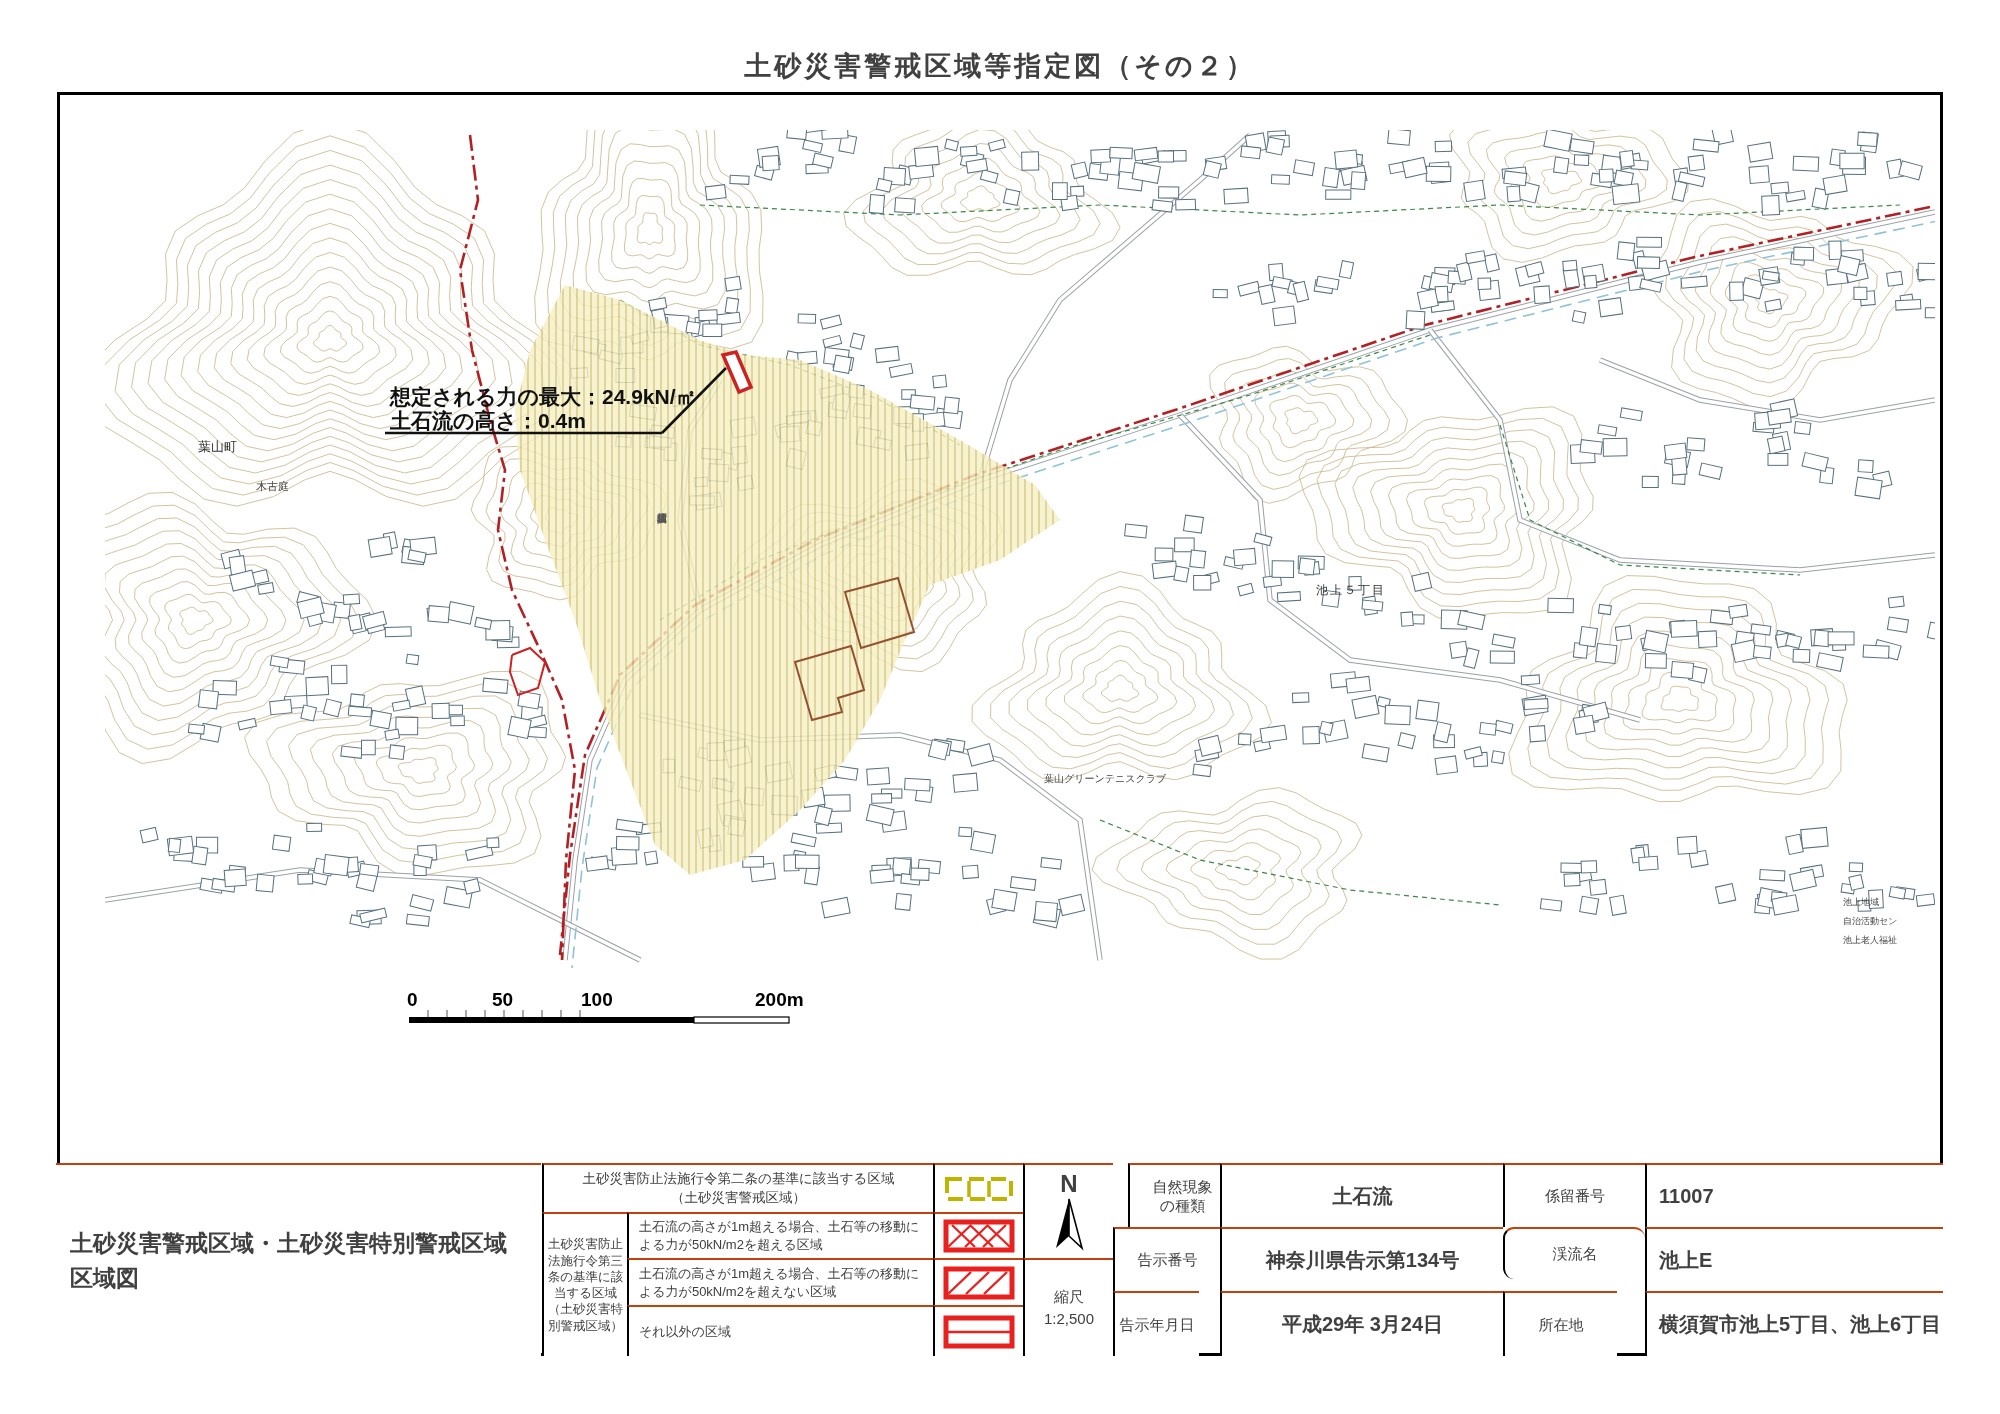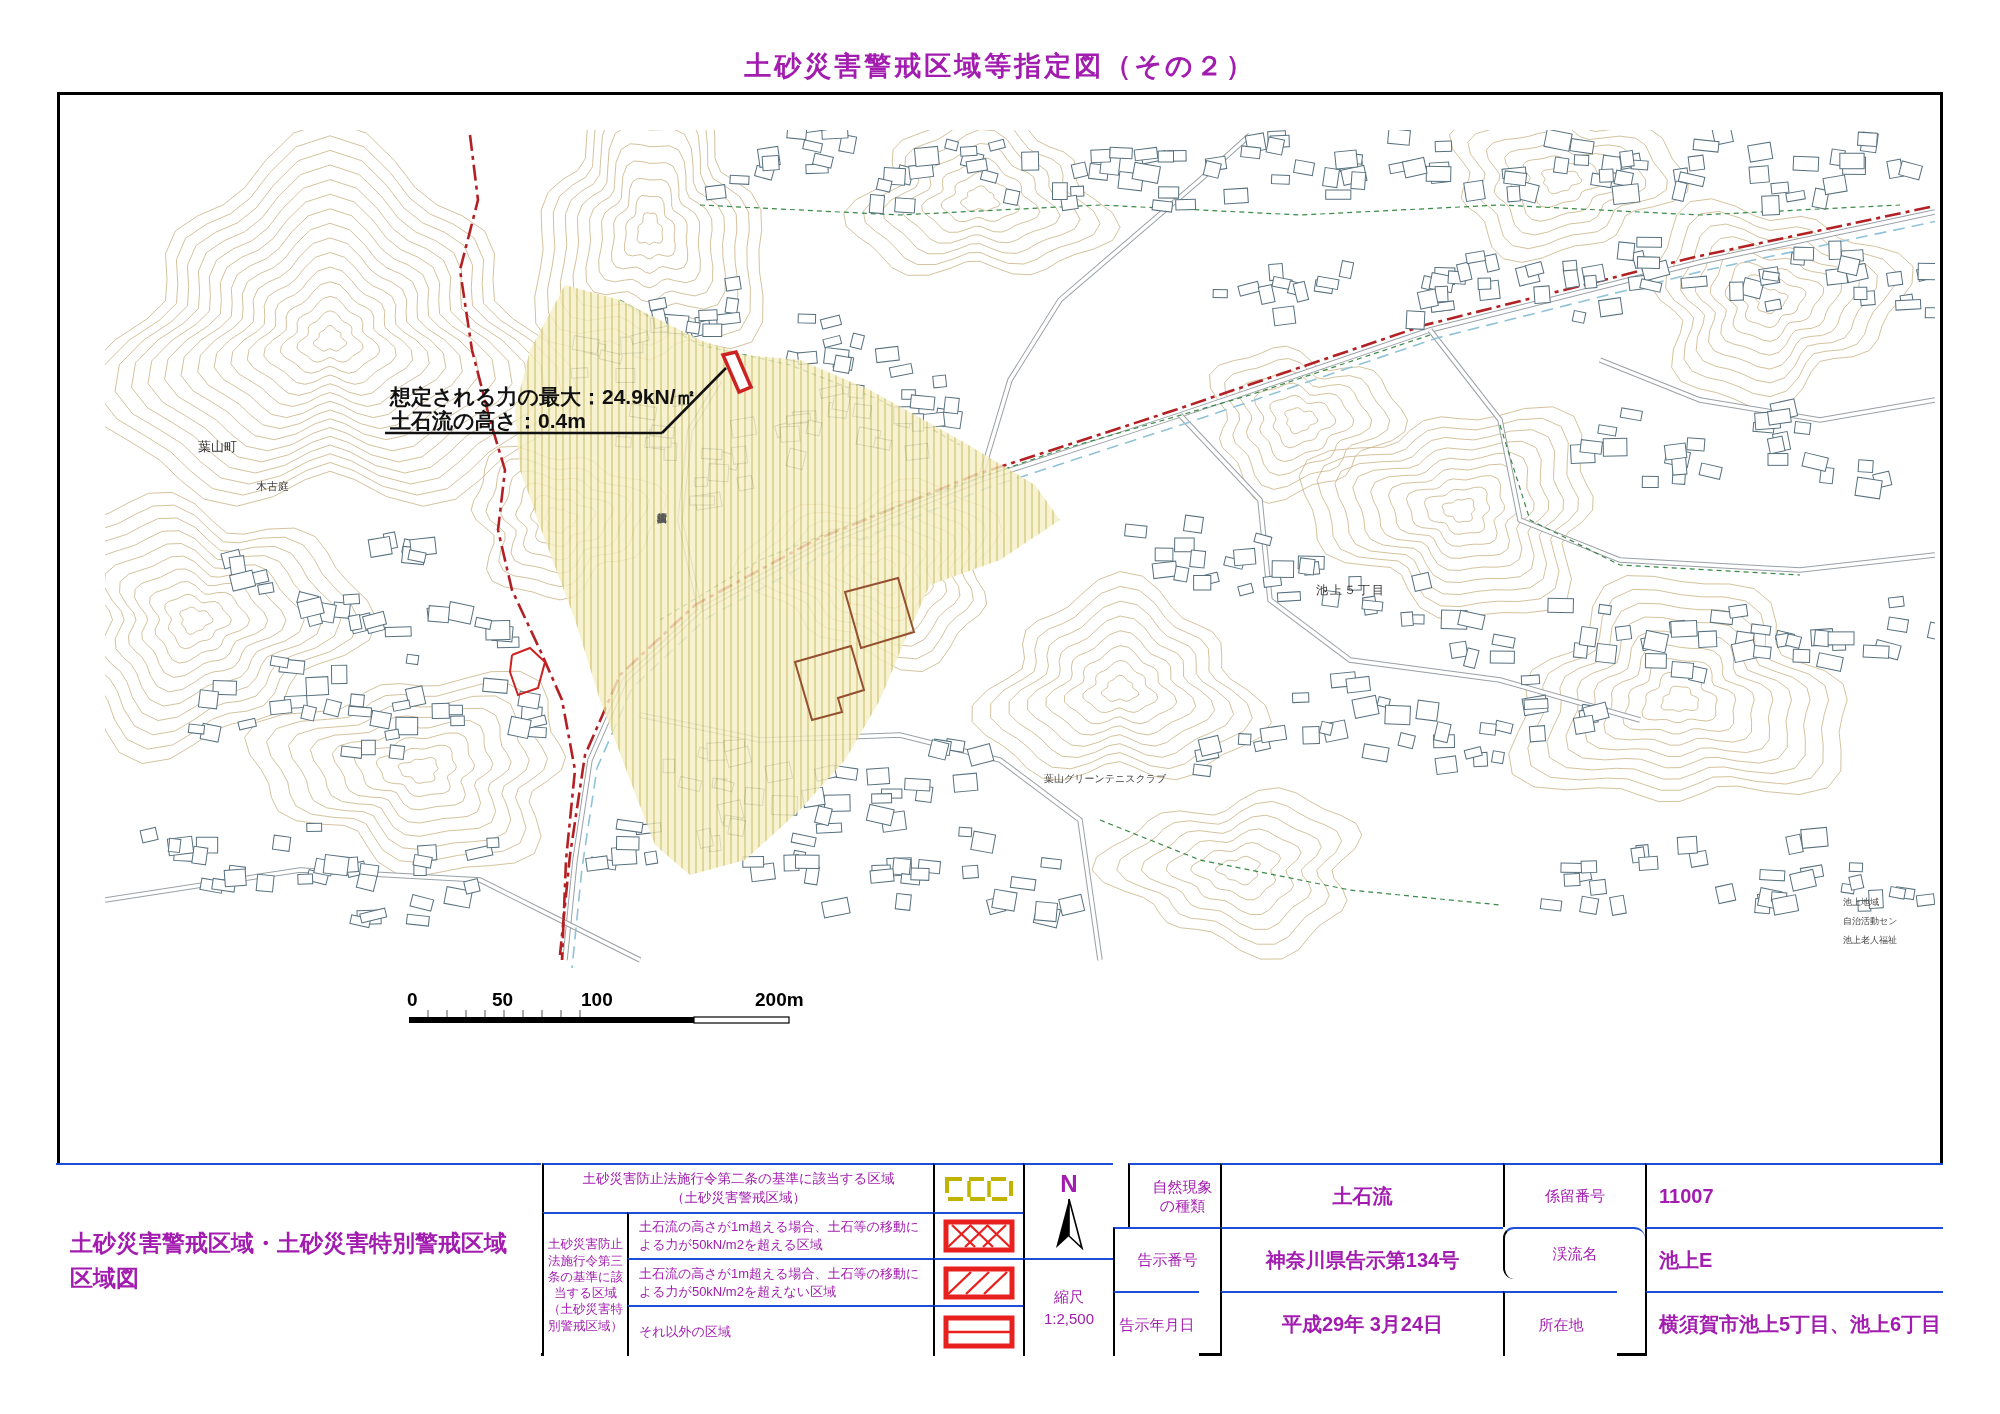--- a/index.html
+++ b/index.html
@@ -1,24 +1,24 @@
 <!DOCTYPE html>
 <html><head>
 <meta charset="utf-8">
 <style>
   html,body{margin:0;padding:0;background:#fff;}
   .sheet{position:relative;width:2000px;height:1414px;background:#fff;overflow:hidden;
-         font-family:"Liberation Sans","DejaVu Sans",sans-serif;color:#a21caf;}
+         font-family:"Liberation Sans","DejaVu Sans",sans-serif;color:#404040;}
   .doc-title{position:absolute;left:0;top:48px;width:2000px;text-align:center;
              font-size:27px;font-weight:bold;letter-spacing:3px;}
   .frame{position:absolute;left:57px;top:92px;width:1886px;height:1264px;
          border:3px solid #000;box-sizing:border-box;}
   #mapsvg{position:absolute;left:105px;top:130px;}
   #scalesvg{position:absolute;left:395px;top:990px;}
-  .cell{position:absolute;box-sizing:border-box;border-left:2px solid #000;border-top:2px solid #1d4ed8;
+  .cell{position:absolute;box-sizing:border-box;border-left:2px solid #000;border-top:2px solid #c2410c;
         display:flex;align-items:center;justify-content:center;text-align:center;background:#fff;}
   .noleft{border-left:none;}
   .preline{white-space:pre-line;}
   .leftal{justify-content:flex-start;text-align:left;padding-left:12px;}
   .maintitle{font-size:23px;font-weight:bold;line-height:1.5;justify-content:flex-start;
              text-align:left;padding-left:14px;}
   .lg-title{font-size:13.5px;line-height:1.35;}
   .lg-group{font-size:12.5px;line-height:1.3;}
   .lg-row{font-size:13px;line-height:1.35;justify-content:flex-start;text-align:left;padding-left:10px;}
   .ilabel{font-size:15px;line-height:1.3;}

